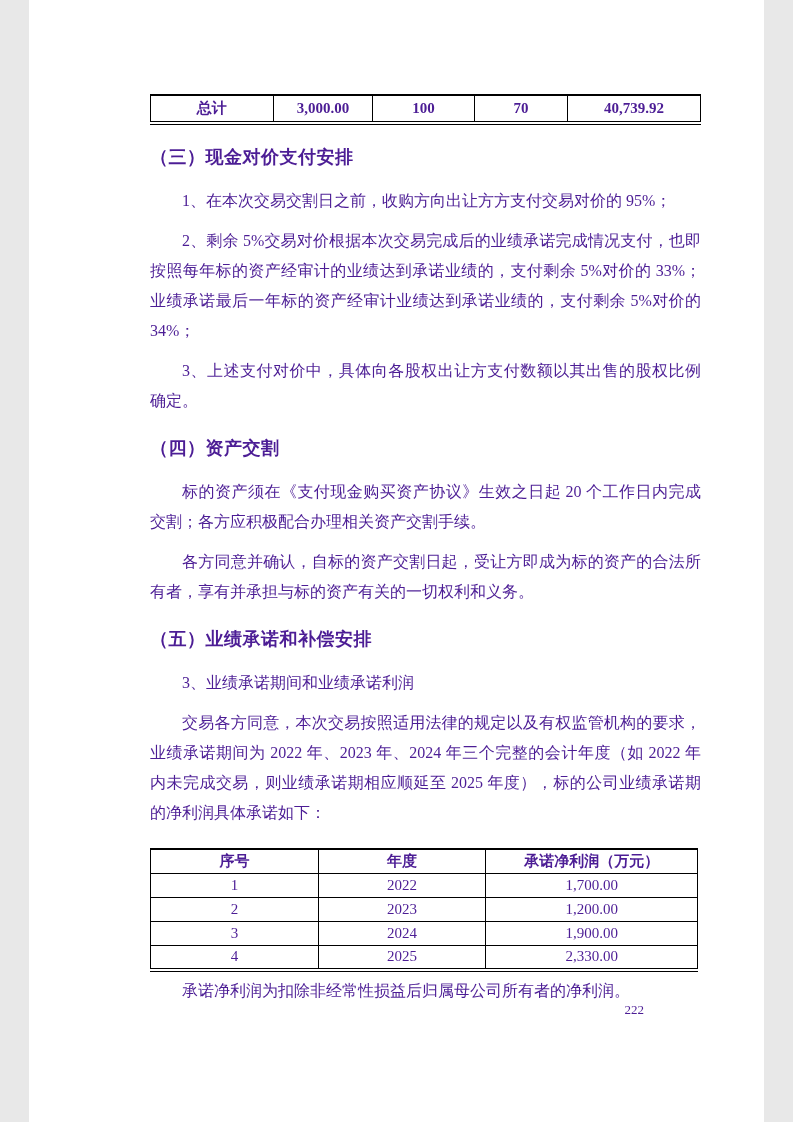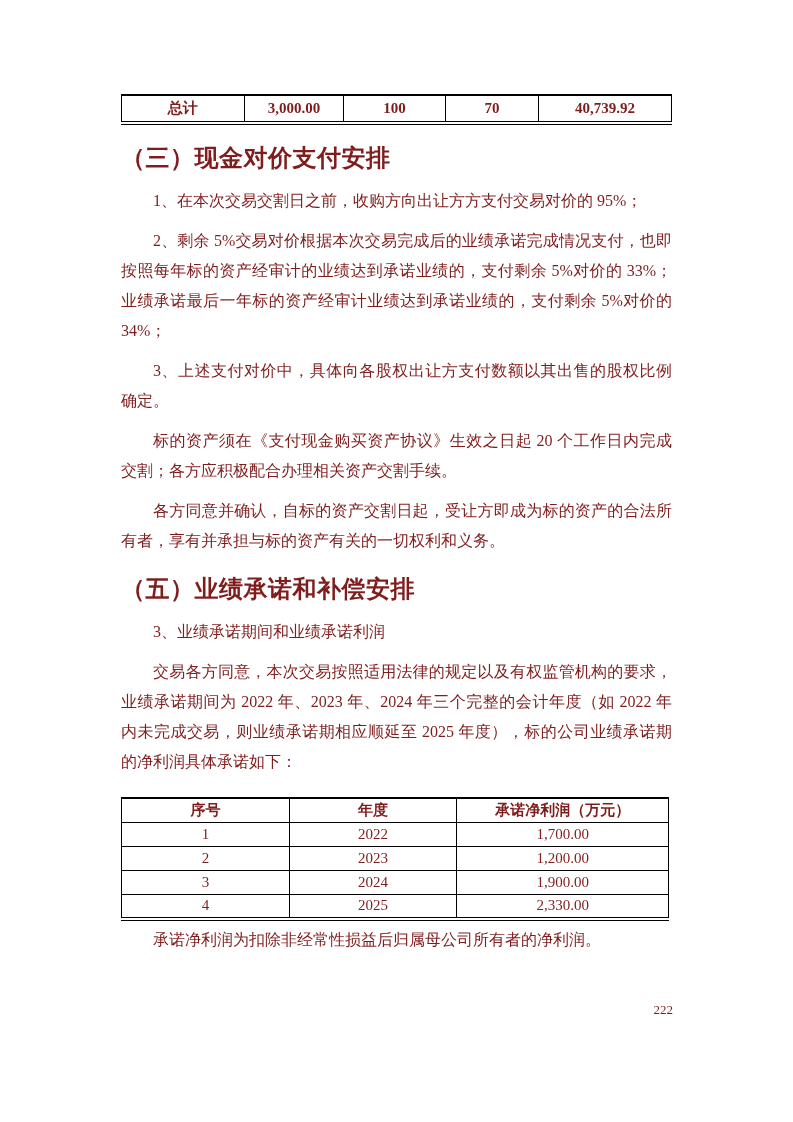--- a/index.html
+++ b/index.html
@@ -1,23 +1,23 @@
 <!DOCTYPE html>
 <html><head>
 <meta charset="utf-8">
 <style>
   * { margin: 0; padding: 0; box-sizing: border-box; }
   html, body { background: #e8e8e8; }
   .page {
     position: relative;
-    width: 793px;
+    width: 735px;
     height: 1122px;
     margin: 0 auto;
     background: #ffffff;
-    color: #7f1d1d;
+    color: #4c1d95;
     font-family: "Liberation Serif", serif;
     overflow: hidden;
   }
   .content {
     position: absolute;
     left: 121px;
     top: 0;
     width: 551px;
   }
   
@@ -38,23 +38,23 @@
     padding: 2px 4px;
     font-family: "Liberation Serif", serif;
   }
   .summary-table { margin-top: 94px; }
   .summary-table td { height: 28px; font-weight: bold; }
   .profit-table { margin-top: 20px; width: 548px; }
   .profit-table td, .profit-table th { height: 24px; }
   .profit-table th { font-weight: bold; }
   
   .sec-h {
-    font-family: Liberation Sans, sans-serif;
+    font-family: Liberation Serif, serif;
     font-weight: bold;
-    font-size: 24px;
+    font-size: 18px;
     line-height: 25px;
     margin: 20px 0 16px 0;
     letter-spacing: 0.5px;
   }
   .para {
     font-size: 16px;
     line-height: 30px;
     text-align: justify;
     text-indent: 2em;
     margin: 10px 0;
@@ -92,20 +92,21 @@
           <td>40,739.92</td>
         </tr>
       </tbody>
     </table>
 
     <div class="sec-h">（三）现金对价支付安排</div>
     <p class="para">1、在本次交易交割日之前，收购方向出让方方支付交易对价的 95%；</p>
     <p class="para">2、剩余 5%交易对价根据本次交易完成后的业绩承诺完成情况支付，也即按照每年标的资产经审计的业绩达到承诺业绩的，支付剩余 5%对价的 33%；业绩承诺最后一年标的资产经审计业绩达到承诺业绩的，支付剩余 5%对价的 34%；</p>
     <p class="para">3、上述支付对价中，具体向各股权出让方支付数额以其出售的股权比例确定。</p>
 
+    <div class="sec-h">（四）资产交割</div>
     <p class="para">标的资产须在《支付现金购买资产协议》生效之日起 20 个工作日内完成交割；各方应积极配合办理相关资产交割手续。</p>
     <p class="para">各方同意并确认，自标的资产交割日起，受让方即成为标的资产的合法所有者，享有并承担与标的资产有关的一切权利和义务。</p>
 
     <div class="sec-h">（五）业绩承诺和补偿安排</div>
     <p class="para single">3、业绩承诺期间和业绩承诺利润</p>
     <p class="para">交易各方同意，本次交易按照适用法律的规定以及有权监管机构的要求，业绩承诺期间为 2022 年、2023 年、2024 年三个完整的会计年度（如 2022 年内未完成交易，则业绩承诺期相应顺延至 2025 年度），标的公司业绩承诺期的净利润具体承诺如下：</p>
 
     <table class="doc-table profit-table">
       <colgroup>
         <col style="width:30.7%">

